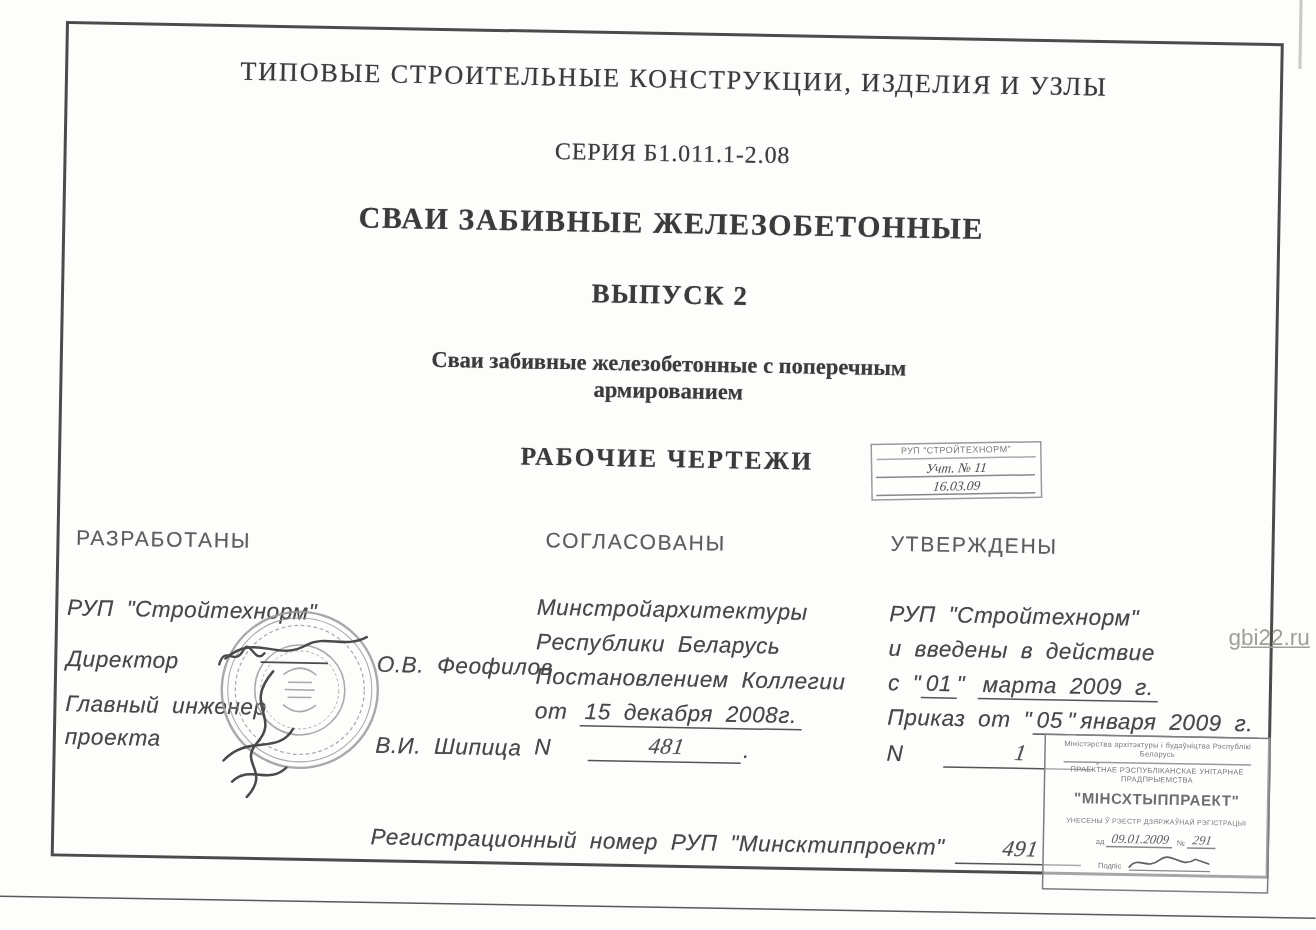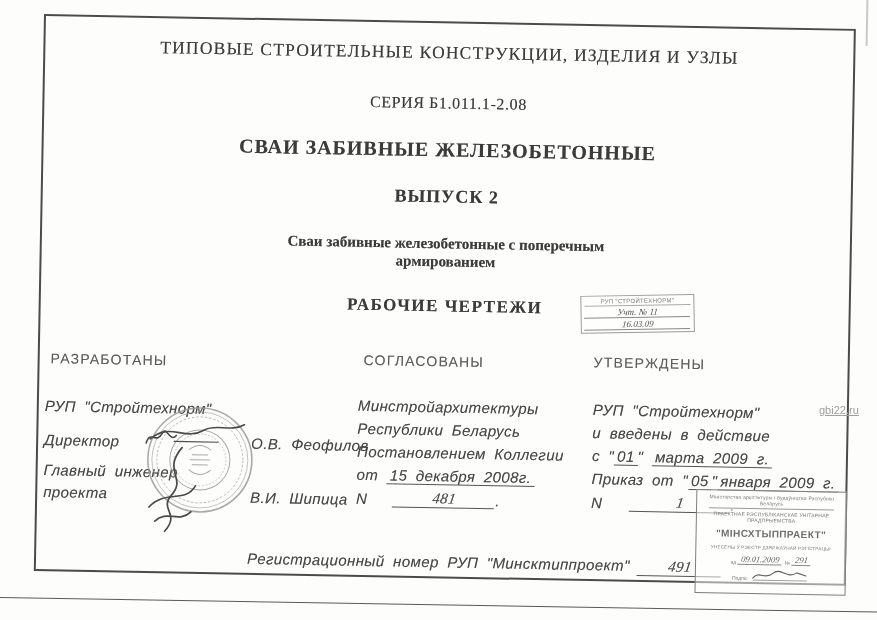--- a/index.html
+++ b/index.html
@@ -69,21 +69,21 @@
     padding:3px 4px;box-sizing:content-box;background:rgba(255,255,255,.5);
   }
   .reg-stamp .tiny{font-size:5px;line-height:6px;letter-spacing:.2px;}
   .reg-stamp .rule{height:0;border-bottom:1px solid #999;margin:2px 8px;}
   .reg-stamp .name{font-size:10px;font-weight:bold;color:#6e6e6e;margin:5px 0 6px;letter-spacing:.4px;}
   .reg-stamp .tiny2{font-size:4.6px;line-height:5.5px;margin-top:6px;letter-spacing:.2px;}
   .reg-stamp .hrow{display:flex;align-items:flex-end;justify-content:center;gap:2px;margin-top:3px;font-size:5px;}
   .reg-stamp .hval{font-size:8.5px;border-bottom:1px solid #888;padding:0 3px;color:#5f5f5f;}
   .reg-stamp .srow{display:flex;align-items:flex-end;justify-content:center;gap:3px;margin-top:4px;font-size:5px;}
 
-  .watermark{left:819px;top:404px;font-size:11px;color:#a09f9a;text-decoration:underline;}
+  .watermark{left:819px;top:417px;font-size:15px;color:#a09f9a;text-decoration:underline;}
 
   .page-bottom-line{
     left:-4px;top:597px;width:900px;border-top:1.6px solid #5a5a5a;
     transform:rotate(.95deg);transform-origin:left top;
   }
   .page-edge-right{left:866px;top:0;width:1.5px;height:46px;background:#c9c9c5;transform:rotate(1deg);}
 </style>
 </head>
 <body>
 

